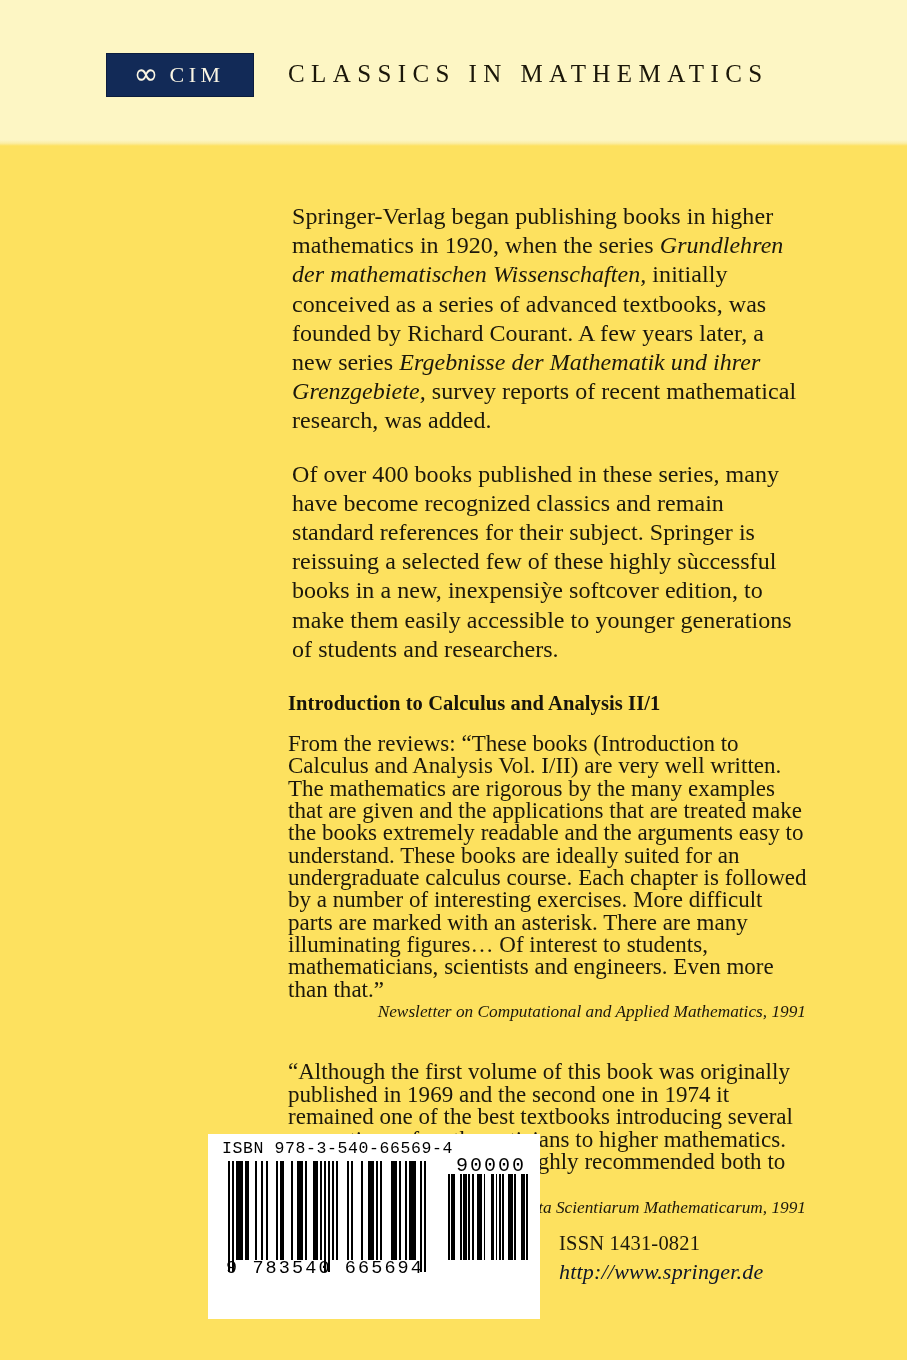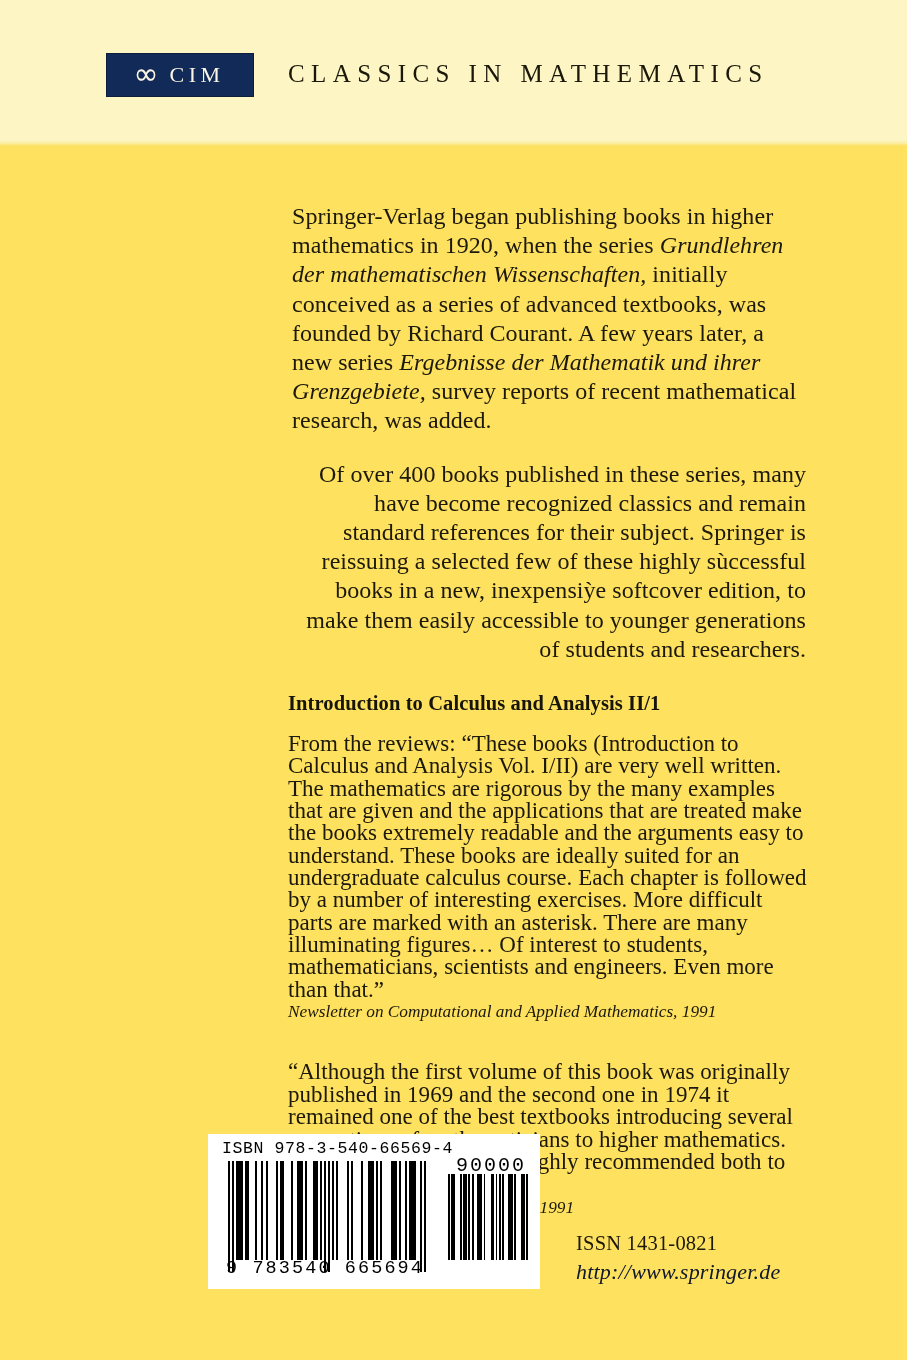--- a/index.html
+++ b/index.html
@@ -89,21 +89,20 @@
 
   .blurb {
     font-size: 24px;
     line-height: 29.2px;
     color: #1c180b;
     margin: 4px;
     letter-spacing: 0.05px;
   }
   .blurb + .blurb {
     margin-top: 24px;
-    text-align: right;
   }
   .blurb em {
     font-style: italic;
   }
 
   
   .book-title {
     position: absolute;
     left: 288px;
     top: 692px;
@@ -126,40 +125,40 @@
     font-size: 23px;
     line-height: 22.35px;
     color: #1c180b;
     margin: 0;
     letter-spacing: 0.02px;
   }
   .review-source {
     font-size: 17.3px;
     line-height: 22.35px;
     font-style: italic;
-    text-align: left;
+    text-align: right;
     margin: 0;
     color: #1c180b;
     padding-right: 2px;
   }
   .review-block-2 {
     margin-top: 38px;
     font-family: Liberation Serif, serif;
   }
   .review-block-2 .review-source {
     margin-top: 1px;
   }
 
   
   .barcode-panel {
     position: absolute;
     left: 208px;
     top: 1134px;
     width: 332px;
-    height: 155px;
+    height: 185px;
     background: #ffffff;
   }
   .barcode-isbn {
     position: absolute;
     left: 14px;
     top: 5px;
     font-family: "Liberation Mono", "DejaVu Sans Mono", monospace;
     font-size: 16.5px;
     letter-spacing: 0.6px;
     color: #000;
@@ -201,21 +200,21 @@
   .bar {
     position: absolute;
     top: 0;
     height: 100%;
     background: #000;
   }
 
   
   .issn-block {
     position: absolute;
-    left: 576px;
+    left: 559px;
     top: 1230px;
     width: 300px;
   }
   .issn-line {
     font-size: 20.5px;
     line-height: 27px;
     color: #1c180b;
     letter-spacing: 0.2px;
   }
   .url-line {

